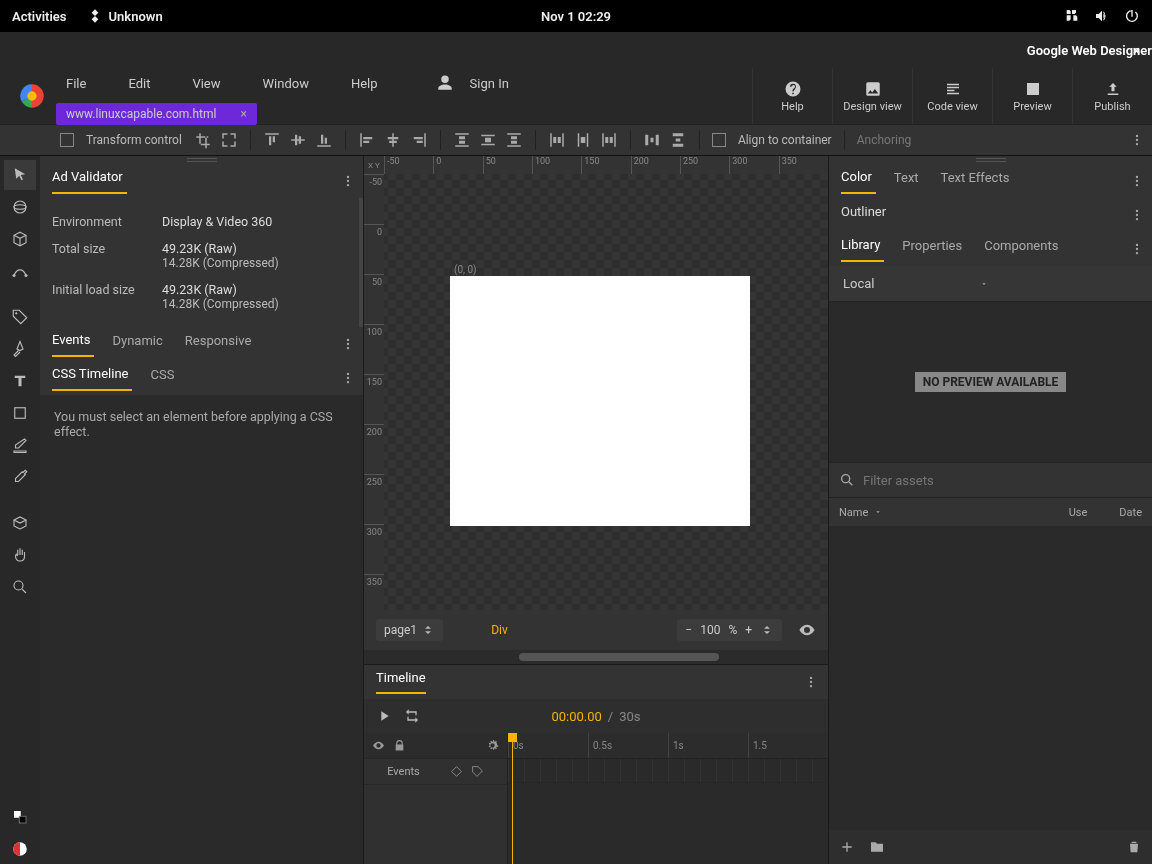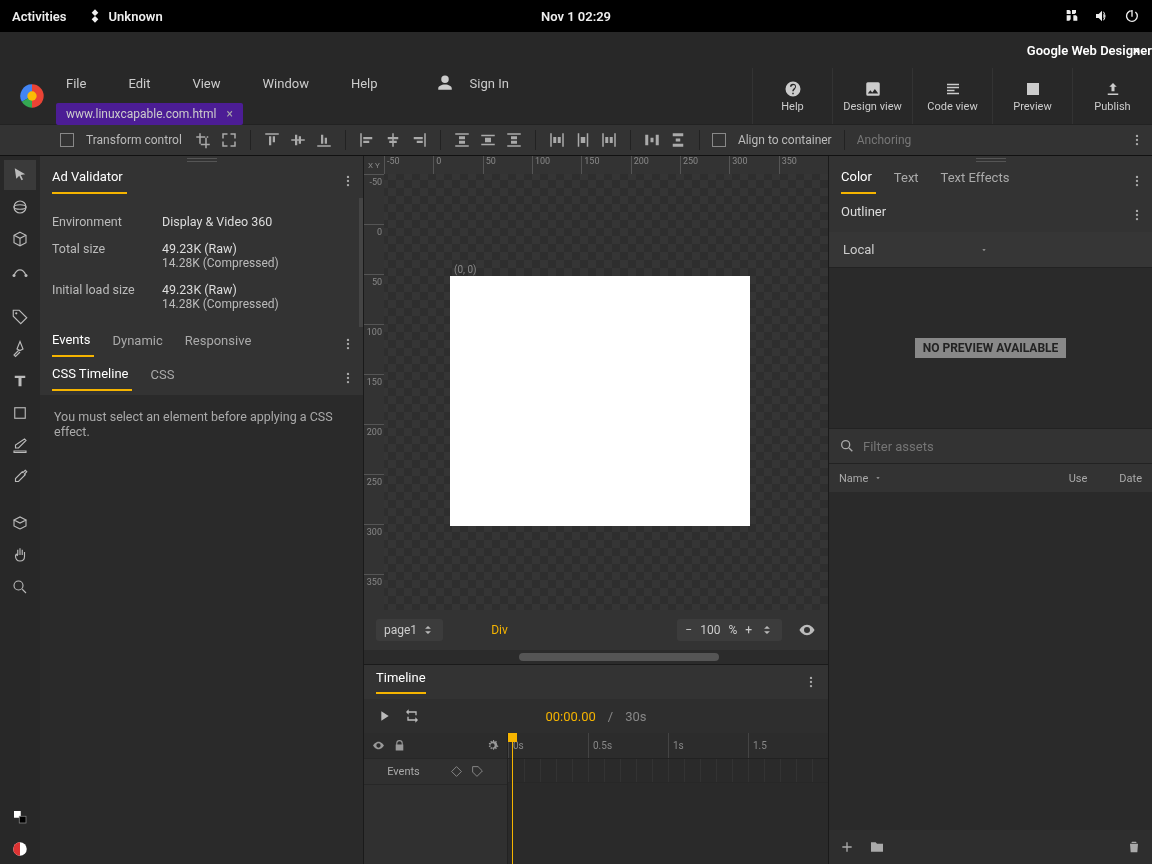--- a/index.html
+++ b/index.html
@@ -15,21 +15,21 @@
 
 .title-bar { height: 36px; background: #282828; display: flex; align-items: center; justify-content: flex-end; color: #ffffff; font-weight: 600; position: relative; }
 .title-bar .close-x { position: absolute; right: 12px; cursor: pointer; }
 
 
 .menu-row { height: 56px; background: #282828; display: flex; align-items: center; padding-left: 8px; position: relative; }
 .app-logo { width: 28px; height: 28px; margin: 0 10px; }
 .menu-col { display: flex; flex-direction: column; gap: 4px; }
 .menus { display: flex; gap: 22px; align-items: center; }
 .menus span { padding: 4px 10px; cursor: pointer; }
-.file-tab { display: inline-flex; align-items: center; background: #4c1d95; padding: 4px 10px; border-radius: 2px; font-size: 12px; gap: 10px; }
+.file-tab { display: inline-flex; align-items: center; background: #6d28d9; padding: 4px 10px; border-radius: 2px; font-size: 12px; gap: 24px; }
 .file-tab .x { font-size: 12px; color: #aaa; }
 
 .sign-in { display: flex; align-items: center; gap: 6px; margin-left: 16px; }
 .right-actions { margin-left: auto; display: flex; }
 .ract { display: flex; flex-direction: column; align-items: center; justify-content: center; width: 80px; height: 56px; gap: 2px; cursor: pointer; border-left: 1px solid #333; }
 .ract svg { width: 18px; height: 18px; fill: #ccc; }
 .ract span { font-size: 11px; }
 
 
 .opt-bar { height: 32px; background: #333; display: flex; align-items: center; padding: 0 8px; gap: 12px; border-top: 1px solid #222; border-bottom: 1px solid #111; }
@@ -89,21 +89,21 @@
 
 .h-scroll { height: 14px; background: #2b2b2b; position: relative; }
 .h-scroll .thumb { position: absolute; left: 155px; width: 200px; height: 8px; top: 3px; background: #555; border-radius: 4px; }
 
 
 .timeline { height: 200px; background: #333; display: flex; flex-direction: column; border-top: 1px solid #1a1a1a; }
 .tl-head { height: 34px; display: flex; align-items: center; padding: 0 12px; position: relative; }
 .tl-head .tab { color: #fff; border-bottom: 2px solid #f5b400; padding-bottom: 7px; }
 .tl-controls { height: 34px; display: flex; align-items: center; padding: 0 12px; gap: 12px; background: #2e2e2e; }
 .tl-controls svg { width: 16px; height: 16px; fill: #bbb; cursor: pointer; }
-.tl-time { margin-left: auto; display: flex; align-items: flex-end; gap: 12px; position: absolute; left: 50%; transform: translateX(-50%); }
+.tl-time { margin-left: auto; display: flex; align-items: flex-end; gap: 6px; position: absolute; left: 50%; transform: translateX(-50%); }
 .tl-time .cur { color: #f5b400; }
 .tl-time .tot { color: #888; }
 .tl-body { flex: 1; display: flex; background: #2a2a2a; }
 .tl-left { width: 205px; background: #303030; border-right: 1px solid #222; }
 .tl-left-row { height: 26px; display: flex; align-items: center; padding: 0 8px; font-size: 11px; color: #aaa; border-bottom: 1px solid #272727; gap: 8px; }
 .tl-left-row.header { background: #2c2c2c; justify-content: space-between; }
 .tl-left-row.header .icons { display: flex; gap: 8px; }
 .tl-left-row svg { width: 13px; height: 13px; fill: #999; }
 .tl-right { flex: 1; position: relative; }
 .tl-ruler { height: 26px; background: #2c2c2c; display: flex; font-size: 10px; color: #888; border-bottom: 1px solid #222; }
@@ -579,20 +579,30 @@
         </svg>
     </div>
     <div class="panel-head">
       <span class="tab" style="color:#ddd;border:none">Outliner</span>
       <svg class="dots-v pdots" viewBox="0 0 24 24">
           <circle cx="12" cy="5" r="2"></circle>
           <circle cx="12" cy="12" r="2"></circle>
           <circle cx="12" cy="19" r="2"></circle>
         </svg>
     </div>
+    <div class="panel-head">
+      <span class="tab active">Library</span>
+      <span class="tab">Properties</span>
+      <span class="tab">Components</span>
+      <svg class="dots-v pdots" viewBox="0 0 24 24">
+          <circle cx="12" cy="5" r="2"></circle>
+          <circle cx="12" cy="12" r="2"></circle>
+          <circle cx="12" cy="19" r="2"></circle>
+        </svg>
+    </div>
     <div class="local-sel">
       <span>Local</span>
       <span style="flex:0 0 90px"></span>
       <svg class="tri-down" viewBox="0 0 24 24">
           <path d="M7 10l5 5 5-5z"></path>
         </svg>
     </div>
     <div class="lib-body">
       <div class="lib-preview">
         <span class="badge">NO PREVIEW AVAILABLE</span>

